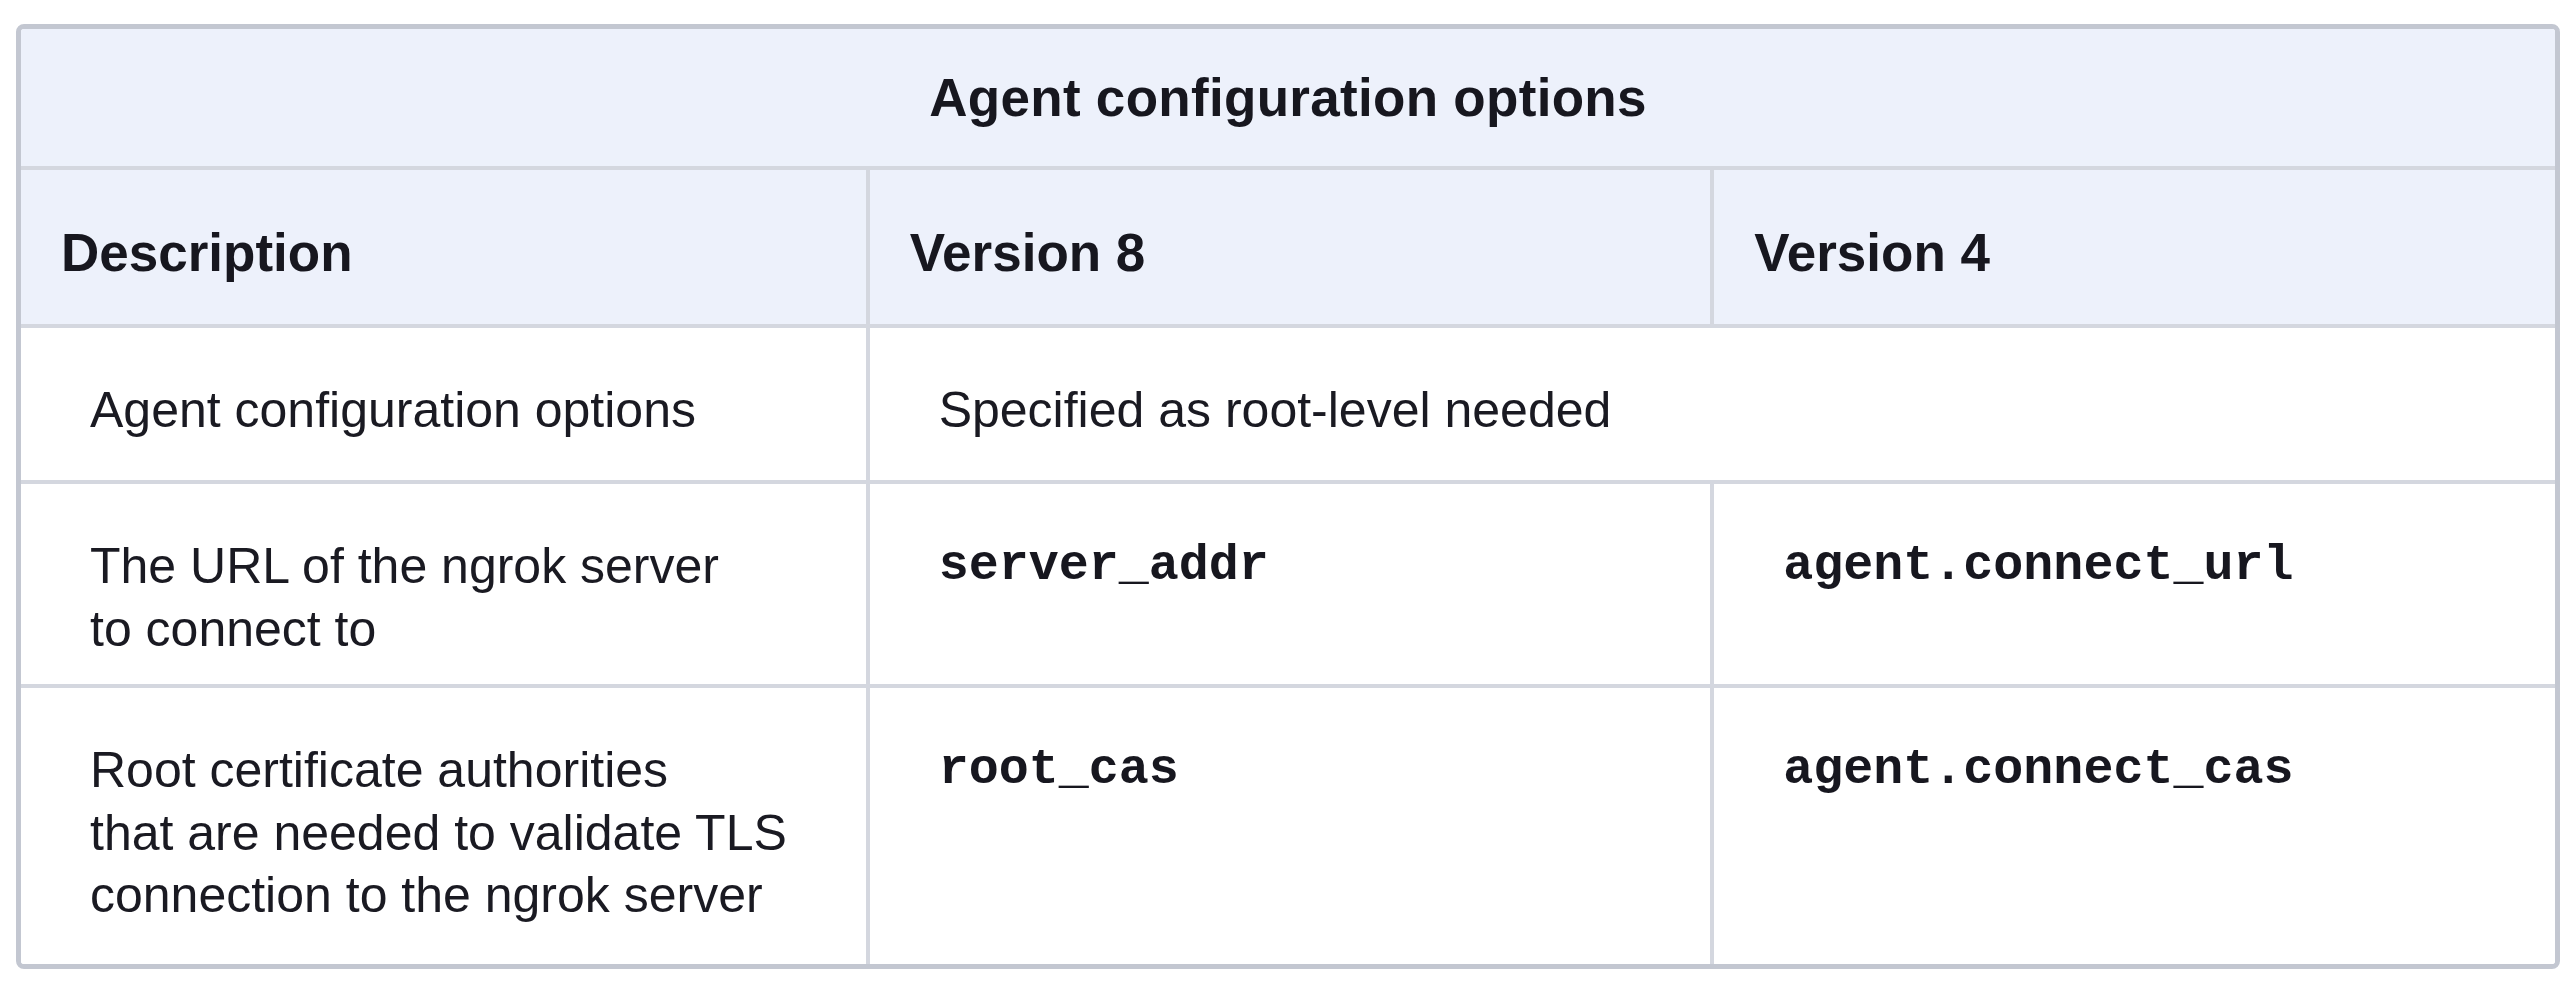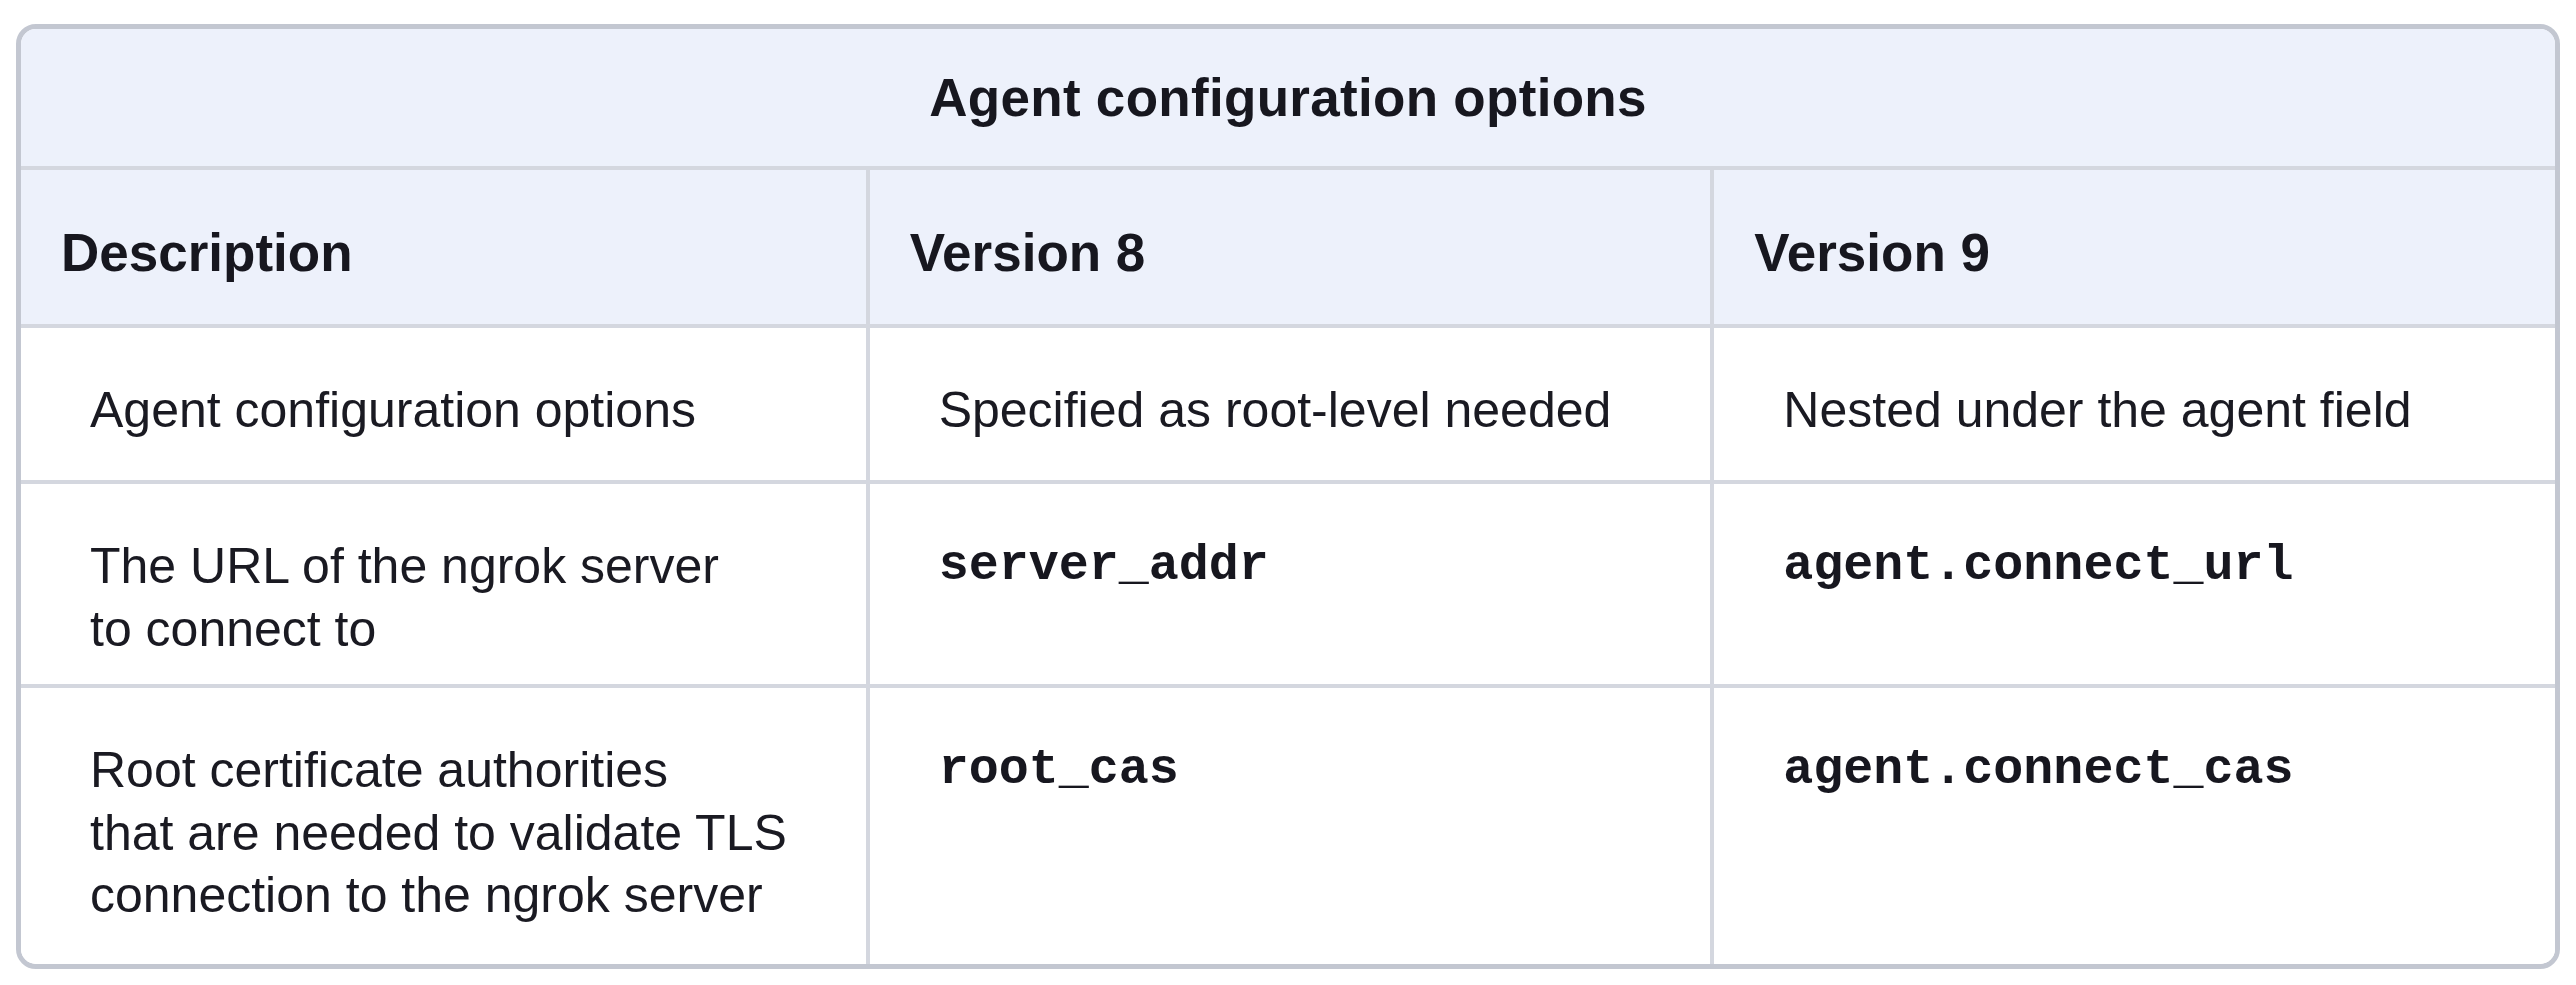--- a/index.html
+++ b/index.html
@@ -18,21 +18,21 @@
     background: #ffffff;
   }
   .comp-table {
     position: absolute;
     left: 16px;
     top: 24px;
     width: 2544px;
     height: 945px;
     box-sizing: border-box;
     border: 5.3px solid #c3c7d1;
-    border-radius: 20px;
+    border-radius: 8px;
     background: #ffffff;
     overflow: hidden;
     display: grid;
     grid-template-rows: 141px 158px 156px 204px auto;
     color: #1a1a22;
   }
   .title-row {
     background: #edf1fb;
     border-bottom: 4.8px solid #d4d7df;
     box-sizing: border-box;
@@ -98,27 +98,26 @@
 <div class="page">
   <div class="comp-table">
 
     <div class="title-row">
       <span class="title-text">Agent configuration options</span>
     </div>
 
     <div class="grid-row header-row">
       <div class="cell header-cell">Description</div>
       <div class="cell header-cell">Version 8</div>
-      <div class="cell header-cell">Version 9</div>
+      <div class="cell header-cell">Version 4</div>
     </div>
 
     <div class="grid-row body-row">
       <div class="cell desc-cell">Agent configuration options</div>
       <div class="cell desc-cell">Specified as root-level needed</div>
-      <div class="cell desc-cell">Nested under the agent field</div>
     </div>
 
     <div class="grid-row body-row">
       <div class="cell desc-cell">The URL of the ngrok server
 to connect to</div>
       <div class="cell code-cell">server_addr</div>
       <div class="cell code-cell">agent.connect_url</div>
     </div>
 
     <div class="grid-row body-row last">

